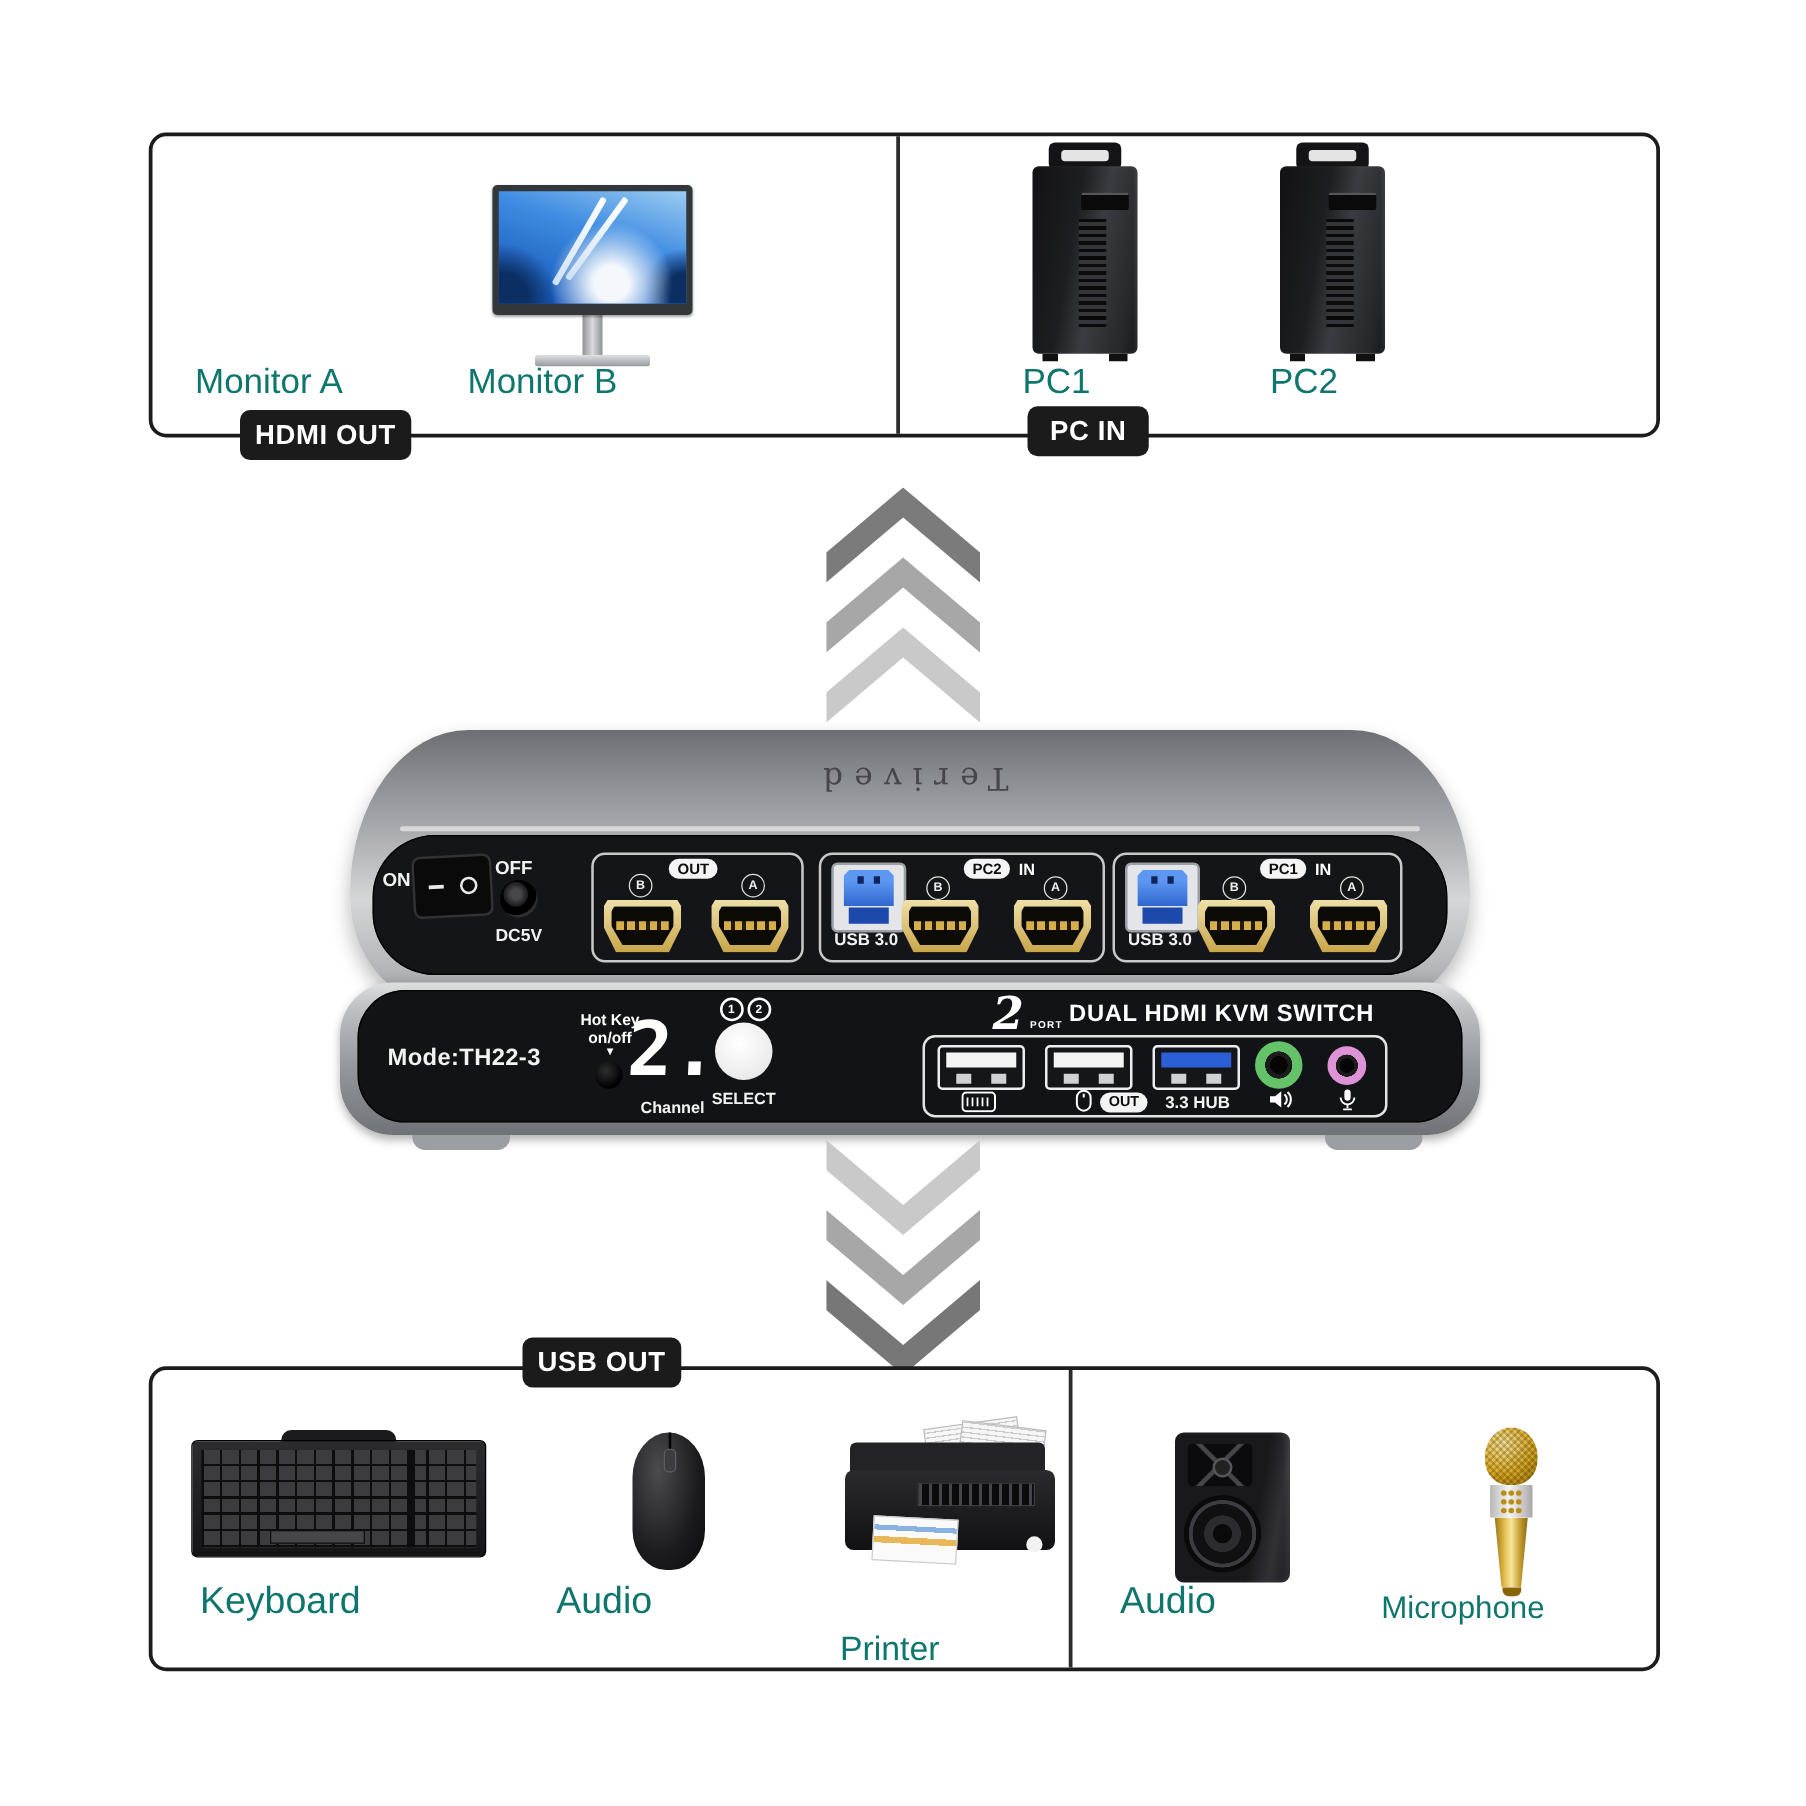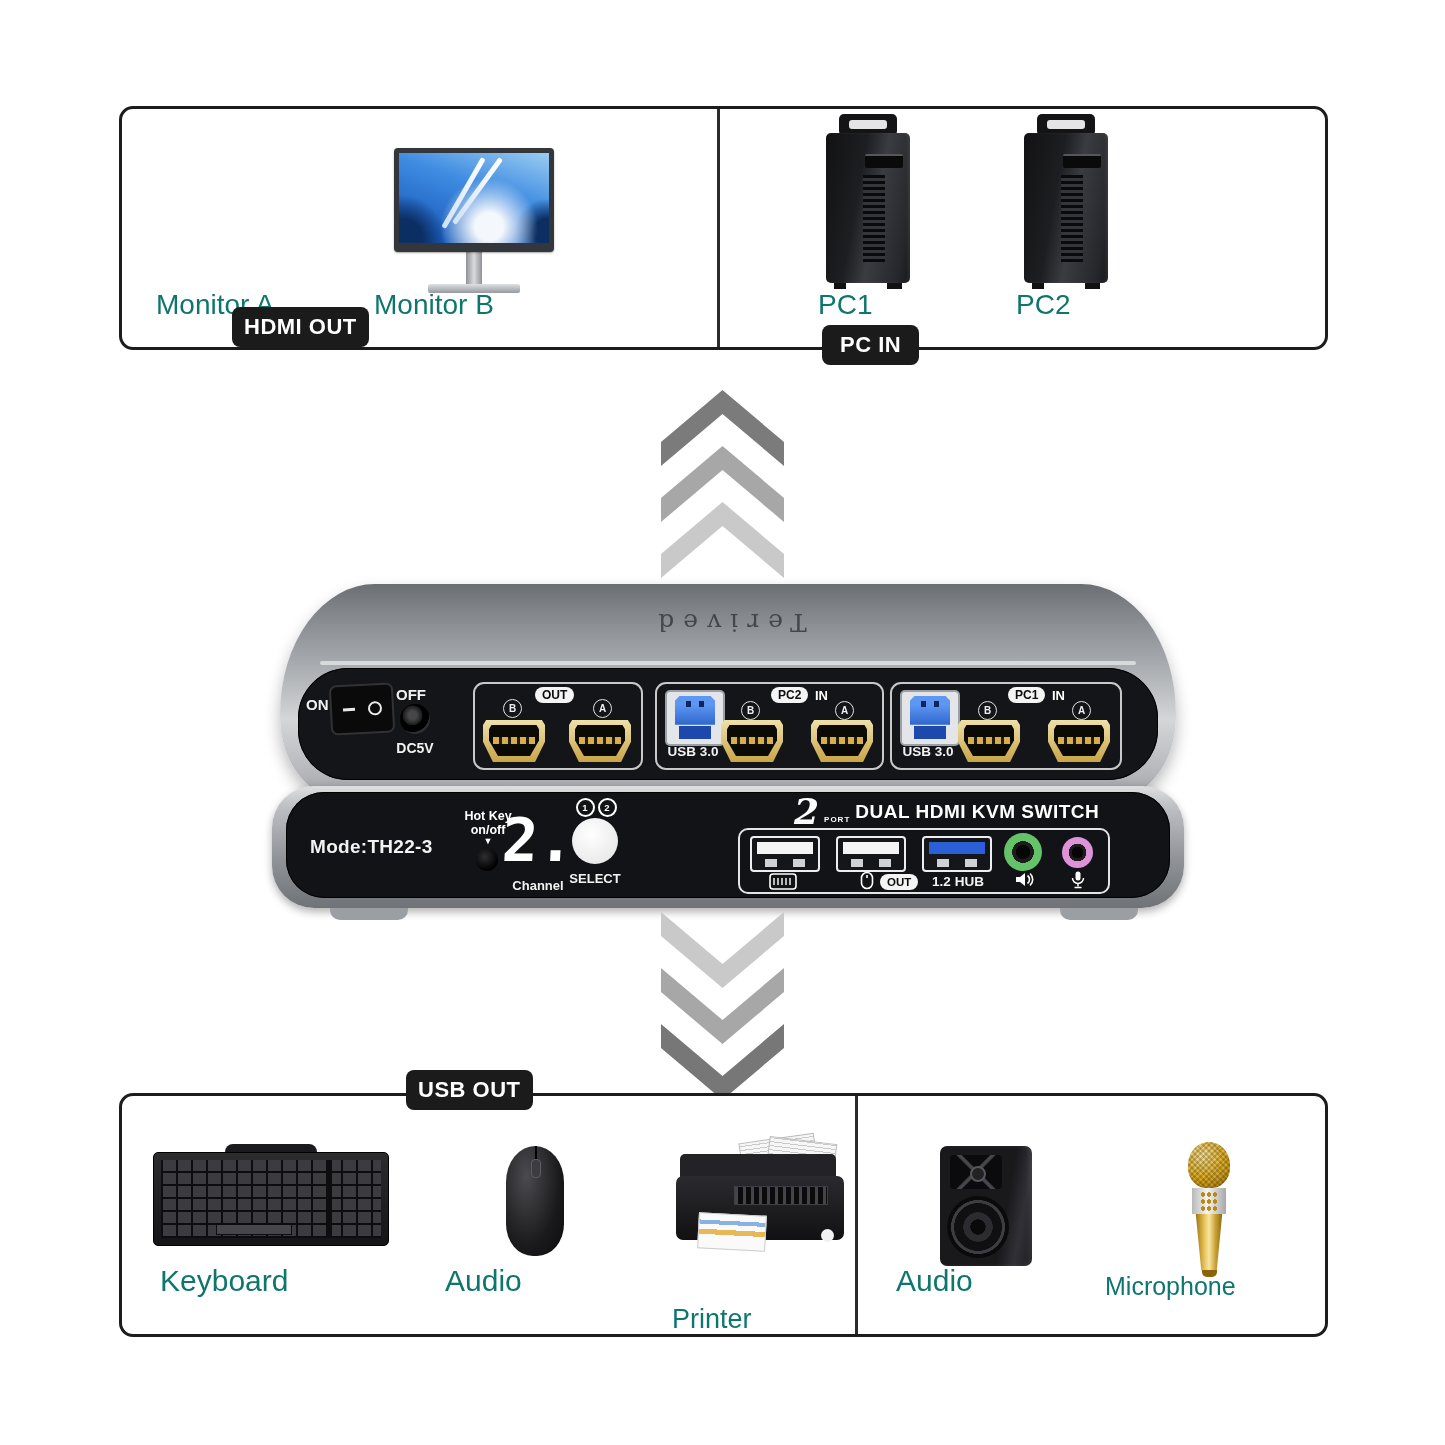--- a/index.html
+++ b/index.html
@@ -218,21 +218,21 @@
         <div class="t-slot"></div>
       </div>
     <div class="t-body">
       <div class="t-drive"></div>
       <div class="t-vents"></div>
       <div class="t-feet"></div>
     </div>
   </div>
   <div class="glabel" style="left:1016px;top:289px;width:100px;">PC2</div>
 
-  <div class="chip" style="left:192px;top:307px;margin-left:40px;">HDMI OUT</div>
+  <div class="chip" style="left:192px;top:328px;">HDMI OUT</div>
   <div class="chip" style="left:822px;top:325px;padding:7px 18px;">PC IN</div>
 
   <svg class="abs" style="left:661px;top:390px;" width="123" height="188" viewBox="0 0 123 188">
     <path d="M0,52 L61.5,0 L123,52 L123,76 L61.5,24 L0,76 Z" fill="#7b7b7b"></path>
     <path d="M0,108 L61.5,56 L123,108 L123,132 L61.5,80 L0,132 Z" fill="#a7a7a7"></path>
     <path d="M0,164 L61.5,112 L123,164 L123,188 L61.5,136 L0,188 Z" fill="#c9c9c9"></path>
   </svg>
 
   <div id="device">
 
@@ -369,21 +369,21 @@
             <line x1="7" y1="4" x2="7" y2="7" stroke="#fff" stroke-width="1.6"></line>
           </svg>
           <span class="wpill" style="left:140px;top:44px;font-size:11.5px;">OUT</span>
           <div class="usba blue" style="left:182px;top:6px;">
             <div class="tng"></div>
               <div class="tabs">
                 <i></i>
                 <i></i>
               </div>
           </div>
-          <span class="wtext" style="left:186px;top:44px;width:64px;text-align:center;font-size:13.5px;">1.2 HUB</span>
+          <span class="wtext" style="left:186px;top:44px;width:64px;text-align:center;font-size:13.5px;">3.3 HUB</span>
           <div class="jack green" style="left:264px;top:3px;width:38px;height:38px;"></div>
           <svg class="picon" style="left:274px;top:41px;" width="22" height="17" viewBox="0 0 22 17">
             <path d="M2 6v5h4l5 4V2L6 6z" fill="#fff"></path>
             <path d="M13.5 4.5a5 5 0 010 8 M16 2.5a8 8 0 010 12" stroke="#fff" stroke-width="1.6" fill="none"></path>
           </svg>
           <div class="jack pink" style="left:322px;top:7px;width:31px;height:31px;"></div>
           <svg class="picon" style="left:330px;top:41px;" width="16" height="18" viewBox="0 0 16 18">
             <rect x="5.5" y="0.5" width="5" height="9" rx="2.5" fill="#fff"></rect>
             <path d="M2.5 7a5.5 5.5 0 0011 0" stroke="#fff" stroke-width="1.5" fill="none"></path>
             <line x1="8" y1="12.5" x2="8" y2="15.5" stroke="#fff" stroke-width="1.5"></line>
@@ -398,21 +398,21 @@
 
   <svg class="abs" style="left:661px;top:912px;" width="123" height="188" viewBox="0 0 123 188">
     <path d="M0,0 L61.5,52 L123,0 L123,24 L61.5,76 L0,24 Z" fill="#c9c9c9"></path>
     <path d="M0,56 L61.5,108 L123,56 L123,80 L61.5,132 L0,80 Z" fill="#a7a7a7"></path>
     <path d="M0,112 L61.5,164 L123,112 L123,136 L61.5,188 L0,136 Z" fill="#777777"></path>
   </svg>
 
   <div class="zone" style="left:119px;top:1093px;width:1203px;height:238px;">
     <div class="vdiv" style="left:733px;"></div>
   </div>
-  <div class="chip" style="left:406px;top:1070px;">USB OUT</div>
+  <div class="chip" style="left:418px;top:1070px;">USB OUT</div>
 
   <div class="kb">
     <div class="bump"></div>
     <div class="board">
       <div class="keys"></div>
       <div class="gap"></div>
       <div class="space"></div>
     </div>
   </div>
   <div class="glabel" style="left:160px;top:1264px;width:220px;font-size:30px;">Keyboard</div>

